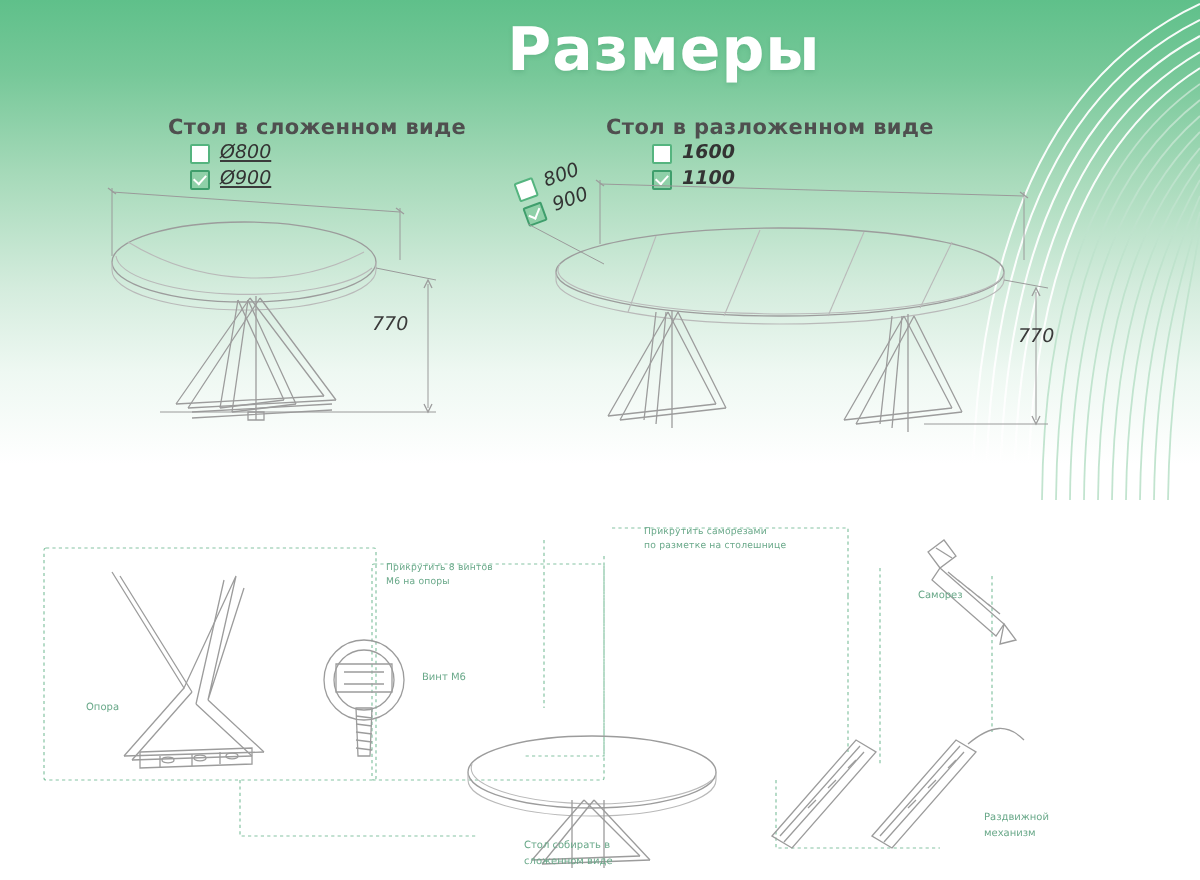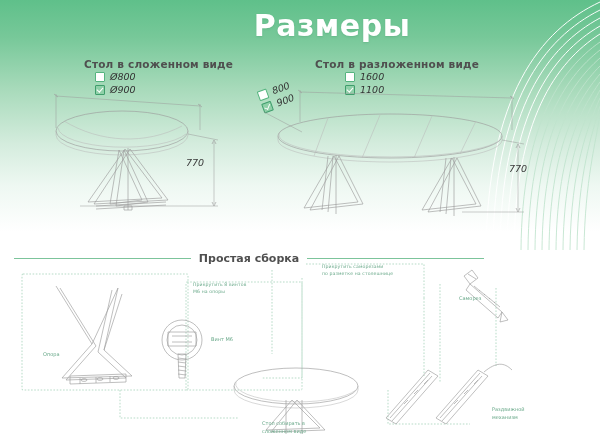--- a/index.html
+++ b/index.html
@@ -24,26 +24,26 @@
 
   
   .swirl{position:absolute;right:0;top:0;width:140px;height:250px;pointer-events:none;}
 
   
   .sec-h{
     position:absolute;font-size:10.5px;font-weight:bold;color:#4f4f4f;
     white-space:nowrap;letter-spacing:.2px;
   }
   .sec-h.left{left:60px;top:58px;margin-left:24px;}
-  .sec-h.right{left:315px;top:58px;}
+  .sec-h.right{left:303px;top:58px;}
 
   
   .opts{position:absolute;font-size:9px;color:#3b3b3b;white-space:nowrap;}
-  .opts.a{left:95px;top:70px;}
-  .opts.b{left:345px;top:70px;}
+  .opts.a{left:95px;top:70px;text-decoration:underline;}
+  .opts.b{left:326px;top:70px;font-weight:bold;}
   .opt-row{display:flex;align-items:center;gap:5px;height:13px;}
   .cbx{
     width:8px;height:8px;border:1.2px solid #55b47f;border-radius:1px;
     background:#fff;flex:none;position:relative;
   }
   .cbx.on{background:#8fd0a8;border-color:#3f9e6c;}
   .cbx.on:after{
     content:"";position:absolute;left:1.6px;top:.2px;width:2.6px;height:5px;
     border:solid #ffffff;border-width:0 1.4px 1.4px 0;transform:rotate(42deg);
   }
@@ -207,25 +207,20 @@
       <path d="M192 71 L192 130"></path>
     </g>
 
     <path class="dimline" d="M240 54 L262 58 M200 126 L262 126"></path>
     <path class="dimline" d="M256 60 L256 124"></path>
     <path class="ln-g" d="M254 62 l2 -4 l2 4 M254 122 l2 4 l2 -4"></path>
   </svg>
 
   <div class="dim" style="left:509px;top:163px;">770</div>
 
-  <div class="divider">
-    <span class="ln"></span>
-    <span class="ttl">Простая сборка</span>
-    <span class="ln"></span>
-  </div>
 
   <svg style="position:absolute;left:0px;top:258px;" width="600" height="182" viewBox="0 0 600 182">
 
     <g class="dash">
       <rect x="22" y="16" width="166" height="116" rx="1"></rect>
       <rect x="186" y="24" width="116" height="108" rx="1"></rect>
       <path d="M120 132 L120 160 L238 160"></path>
       <path d="M272 12 L272 96"></path>
       <path d="M302 20 L302 120 L262 120"></path>
       <path d="M306 6 L424 6 L424 40"></path>

